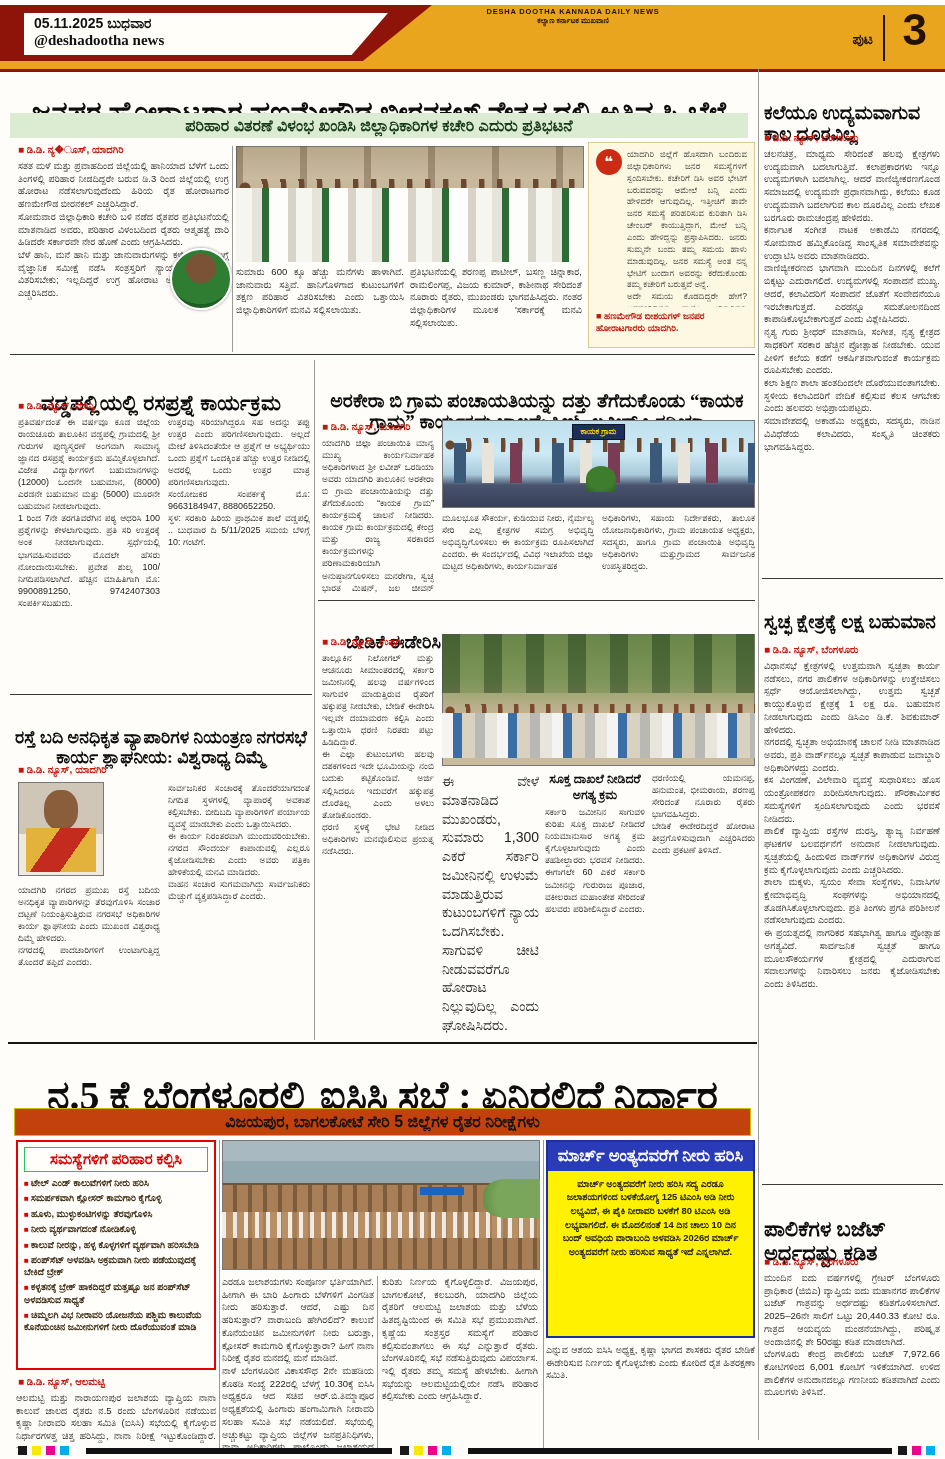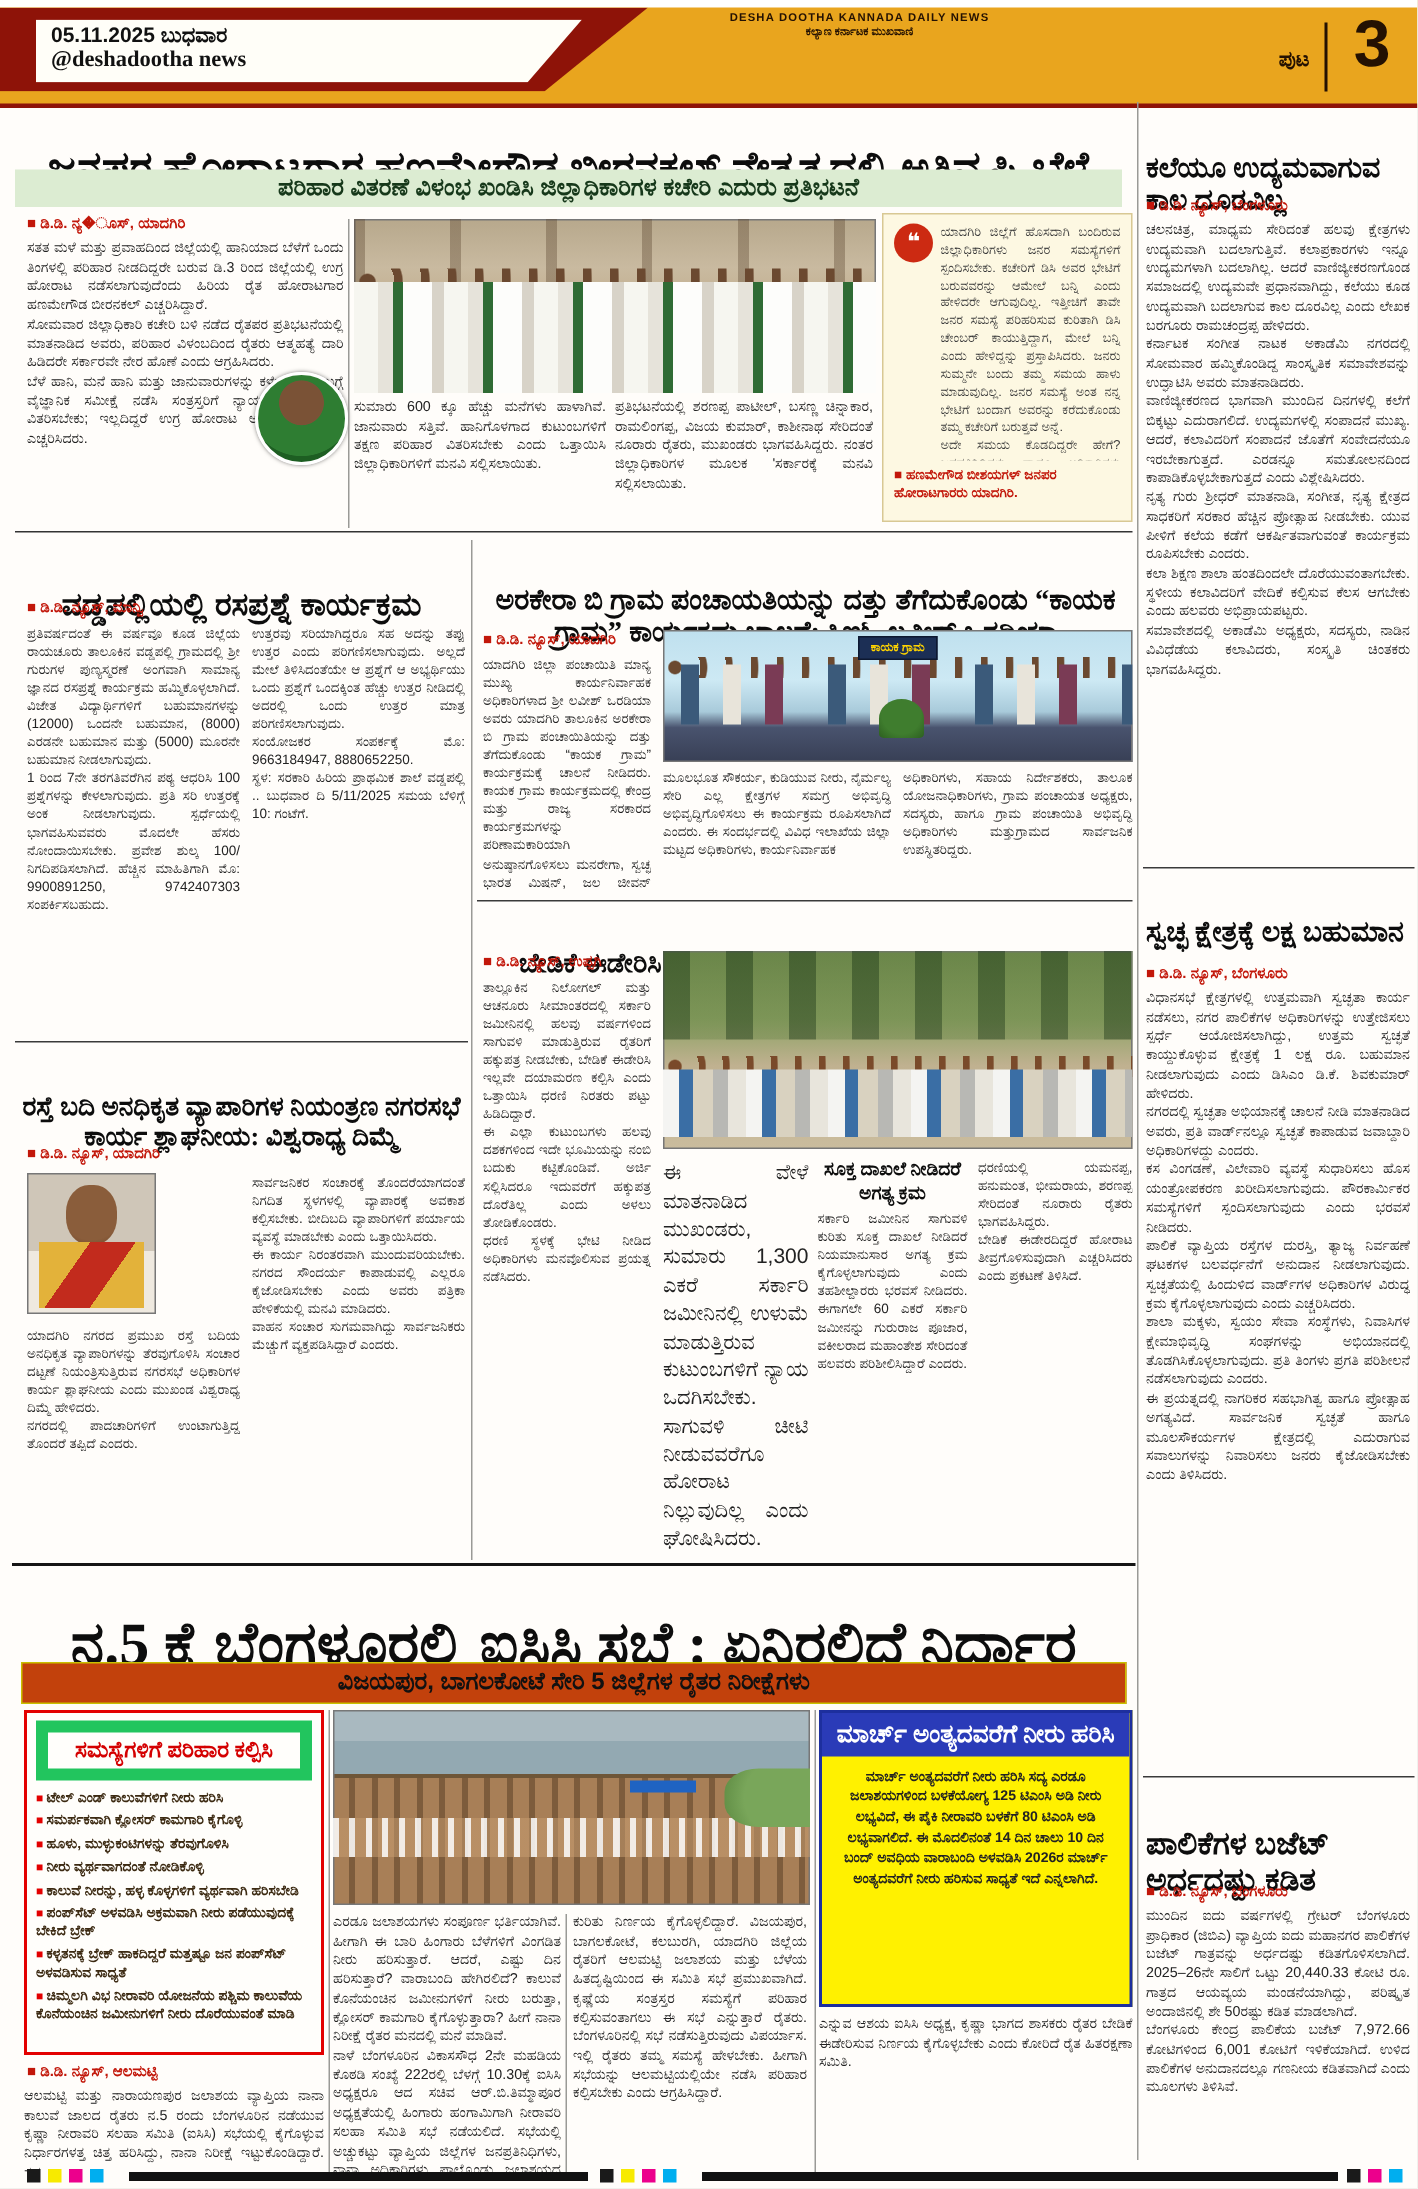--- a/index.html
+++ b/index.html
@@ -76,21 +76,21 @@
       linear-gradient(180deg,rgba(0,0,0,0) 0 58%,#d9c6a8 58% 72%,#b08455 72% 100%);
       background-size:100% 100%;}
   #dam-photo .spray{position:absolute;top:55%;height:20%;left:0;right:0;
       background:repeating-linear-gradient(90deg,rgba(255,255,255,.85) 0 4px,rgba(198,156,112,.55) 4px 11px);}
   #dam-photo .land{position:absolute;right:0;top:30%;width:18%;height:30%;border-radius:40% 0 0 40%;
       background:radial-gradient(circle at 70% 50%,#79a65a 0 60%,#5d8a42 100%);}
   #dam-photo .sign{position:absolute;top:36%;right:24%;width:44px;height:8px;background:#1f63c2;}
 
   
   #redbox{border:2px solid #e30000;background:#fffefb;box-sizing:border-box;padding:5px 6px;}
-  #redbox .title{border:8px solid #22c55e;color:#d40000;font-weight:bold;font-size:15px;text-align:center;
+  #redbox .title{border:1px solid #22c55e;color:#d40000;font-weight:bold;font-size:15px;text-align:center;
       padding:3px 2px;margin-bottom:5px;font-family:"Liberation Serif",serif;}
   #redbox ul{margin:0;padding:0;list-style:none;}
   #redbox li{font-size:9.3px;font-weight:bold;color:#3c2a12;line-height:1.3;margin-bottom:3px;text-align:left;}
   #redbox li::before{content:"■ ";color:#e30000;font-size:8px;}
   #infobox{background:#fff100;border:2px solid #1d2f9e;box-sizing:border-box;}
   #infobox .ib-head{background:#2a3bb8;color:#ffffff;font-weight:bold;font-size:16.5px;text-align:center;
       padding:4px 2px;line-height:1.25;font-family:"Liberation Serif",serif;}
   #infobox .ib-body{font-size:9.4px;line-height:1.45;color:#222;padding:6px 8px;text-align:center;font-weight:bold;white-space:pre-line;}
 
   .subhead2{font-weight:bold;font-size:12.5px;color:#0d0d0d;text-align:center;line-height:1.25;

